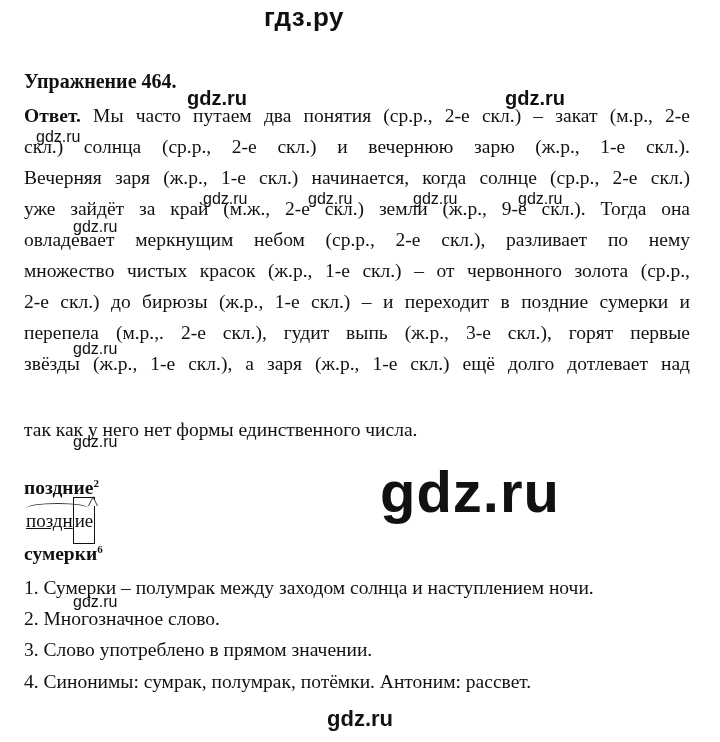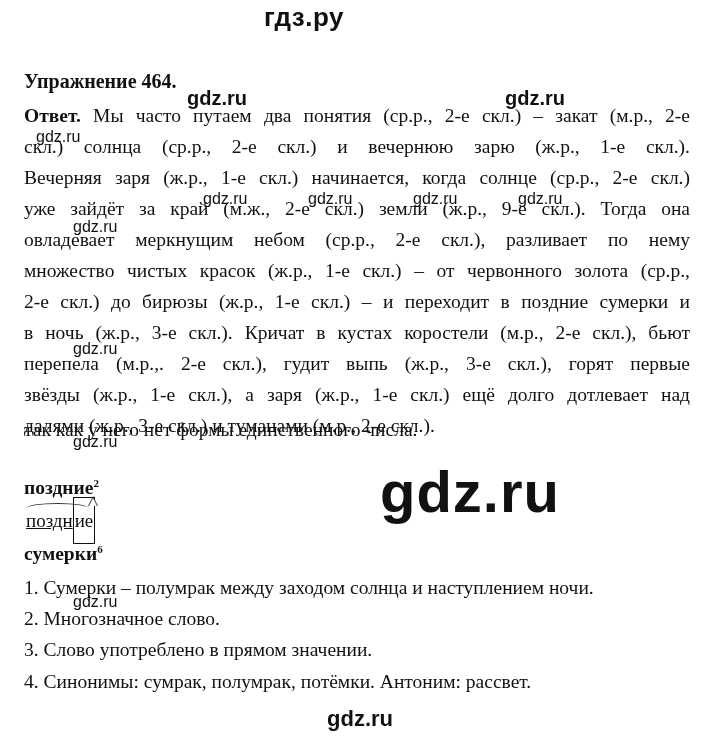--- a/index.html
+++ b/index.html
@@ -36,24 +36,22 @@
 <div class="wm-medium sans" style="left:505px; top:87px;">gdz.ru</div>
 
 <div class="para serif" style="top:100px;">
   <span class="line justify"><span class="bold">Ответ.</span><span> Мы часто путаем два понятия (ср.р., 2-е скл.) – закат (м.р., 2-е</span></span>
   <span class="line justify">скл.) солнца (ср.р., 2-е скл.) и вечернюю зарю (ж.р., 1-е скл.).</span>
   <span class="line justify">Вечерняя заря (ж.р., 1-е скл.) начинается, когда солнце (ср.р., 2-е скл.)</span>
   <span class="line justify">уже зайдёт за край (м.ж., 2-е скл.) земли (ж.р., 9-е скл.). Тогда она</span>
   <span class="line justify">овладевает меркнущим небом (ср.р., 2-е скл.), разливает по нему</span>
   <span class="line justify">множество чистых красок (ж.р., 1-е скл.) – от червонного золота (ср.р.,</span>
   <span class="line justify">2-е скл.) до бирюзы (ж.р., 1-е скл.) – и переходит в поздние сумерки и</span>
-  <span class="line justify">в ночь (ж.р., 3-е скл.). Кричат в кустах коростели (м.р., 2-е скл.), бьют</span>
   <span class="line justify">перепела (м.р.,. 2-е скл.), гудит выпь (ж.р., 3-е скл.), горят первые</span>
   <span class="line justify">звёзды (ж.р., 1-е скл.), а заря (ж.р., 1-е скл.) ещё долго дотлевает над</span>
-  <span class="line">далями (ж.р., 3-е скл.) и туманами (м.р., 2-е скл.).</span>
 </div>
 
 <div class="wm-small sans" style="left:36px; top:128px;">gdz.ru</div>
 <div class="wm-small sans" style="left:203px; top:190px;">gdz.ru</div>
 <div class="wm-small sans" style="left:308px; top:190px;">gdz.ru</div>
 <div class="wm-small sans" style="left:413px; top:190px;">gdz.ru</div>
 <div class="wm-small sans" style="left:518px; top:190px;">gdz.ru</div>
 <div class="wm-small sans" style="left:73px; top:218px;">gdz.ru</div>
 <div class="wm-small sans" style="left:73px; top:340px;">gdz.ru</div>
 <div class="wm-small sans" style="left:73px; top:433px;">gdz.ru</div>

